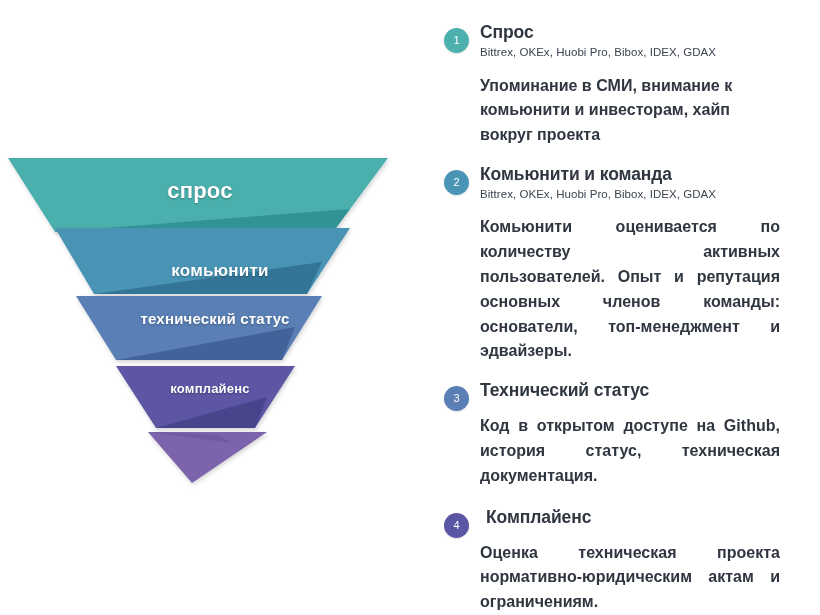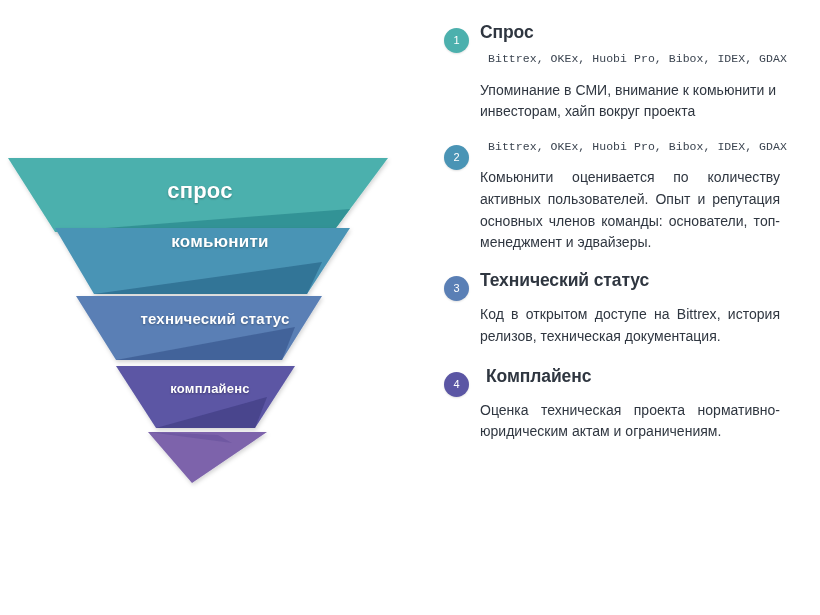--- a/index.html
+++ b/index.html
@@ -40,21 +40,21 @@
     text-align: center;
     color: #ffffff;
     font-family: "Liberation Sans", sans-serif;
     font-weight: bold;
     letter-spacing: 0.2px;
     text-shadow: 0 1px 2px rgba(0,0,0,0.30);
     white-space: nowrap;
     pointer-events: none;
   }
   #funnel-label-0 { left: 0;   top: 178px; width: 400px; font-size: 22px; }
-  #funnel-label-1 { left: 20px; top: 232px; width: 400px; font-size: 17px; }
+  #funnel-label-1 { left: 20px; top: 261px; width: 400px; font-size: 17px; }
   #funnel-label-2 { left: 30px; top: 310px; width: 370px; font-size: 15px; }
   #funnel-label-3 { left: 45px; top: 381px; width: 330px; font-size: 13px; }
 
   
   #items-panel {
     position: absolute;
     left: 444px;
     top: 22px;
     width: 360px;
   }
@@ -81,31 +81,31 @@
   .item-title {
     font-family: "Liberation Sans", sans-serif;
     font-weight: bold;
     font-size: 17.5px;
     color: #2f3640;
     line-height: 1.2;
     margin: 0 0 2px 0;
     letter-spacing: -0.1px;
   }
   .item-sub {
-    font-family: Liberation Mono, monospace;
+    font-family: Liberation Sans, sans-serif;
     font-size: 11.5px;
     color: #3b4450;
     line-height: 1.35;
-    margin: 8px;
+    margin: 0;
     letter-spacing: 0.05px;
   }
   .item-body {
     font-family: "Liberation Sans", sans-serif;
-    font-size: 14px;
-    font-weight: normal;
+    font-size: 16px;
+    font-weight: bold;
     color: #2f3640;
     line-height: 1.55;
     margin: 13px 0 0 0;
     text-align: justify;
     width: 300px;
     letter-spacing: 0.02px;
   }
   .item-body.no-justify { text-align: left; }
 
   
@@ -164,28 +164,29 @@
 
     <div class="item" id="item-0">
       <div class="badge" id="badge-0" style="background: rgb(76, 176, 173);">1</div>
       <div class="item-title">Спрос</div>
       <div class="item-sub">Bittrex, OKEx, Huobi Pro, Bibox, IDEX, GDAX</div>
       <div class="item-body no-justify">Упоминание в СМИ, внимание к комьюнити и инвесторам, хайп вокруг проекта</div>
     </div>
 
     <div class="item" id="item-1">
       <div class="badge" id="badge-1" style="background: rgb(74, 148, 181);">2</div>
+      <div class="item-title">Комьюнити и команда</div>
       <div class="item-sub">Bittrex, OKEx, Huobi Pro, Bibox, IDEX, GDAX</div>
       <div class="item-body">Комьюнити оценивается по количеству активных пользователей. Опыт и репутация основных членов команды: основатели, топ-менеджмент и эдвайзеры.</div>
     </div>
 
     <div class="item" id="item-2">
       <div class="badge" id="badge-2" style="background: rgb(90, 127, 181);">3</div>
       <div class="item-title">Технический статус</div>
-      <div class="item-body">Код в открытом доступе на Bittrex, история релизов, техническая документация.</div>
+      <div class="item-body">Код в открытом доступе на Github, история статус, техническая документация.</div>
     </div>
 
     <div class="item" id="item-3">
       <div class="badge" id="badge-3" style="background: rgb(91, 86, 164);">4</div>
       <div class="item-title"> Комплайенс</div>
       <div class="item-body">Оценка техническая проекта нормативно-юридическим актам и ограничениям.</div>
     </div>
 
   </div>
 </div>

